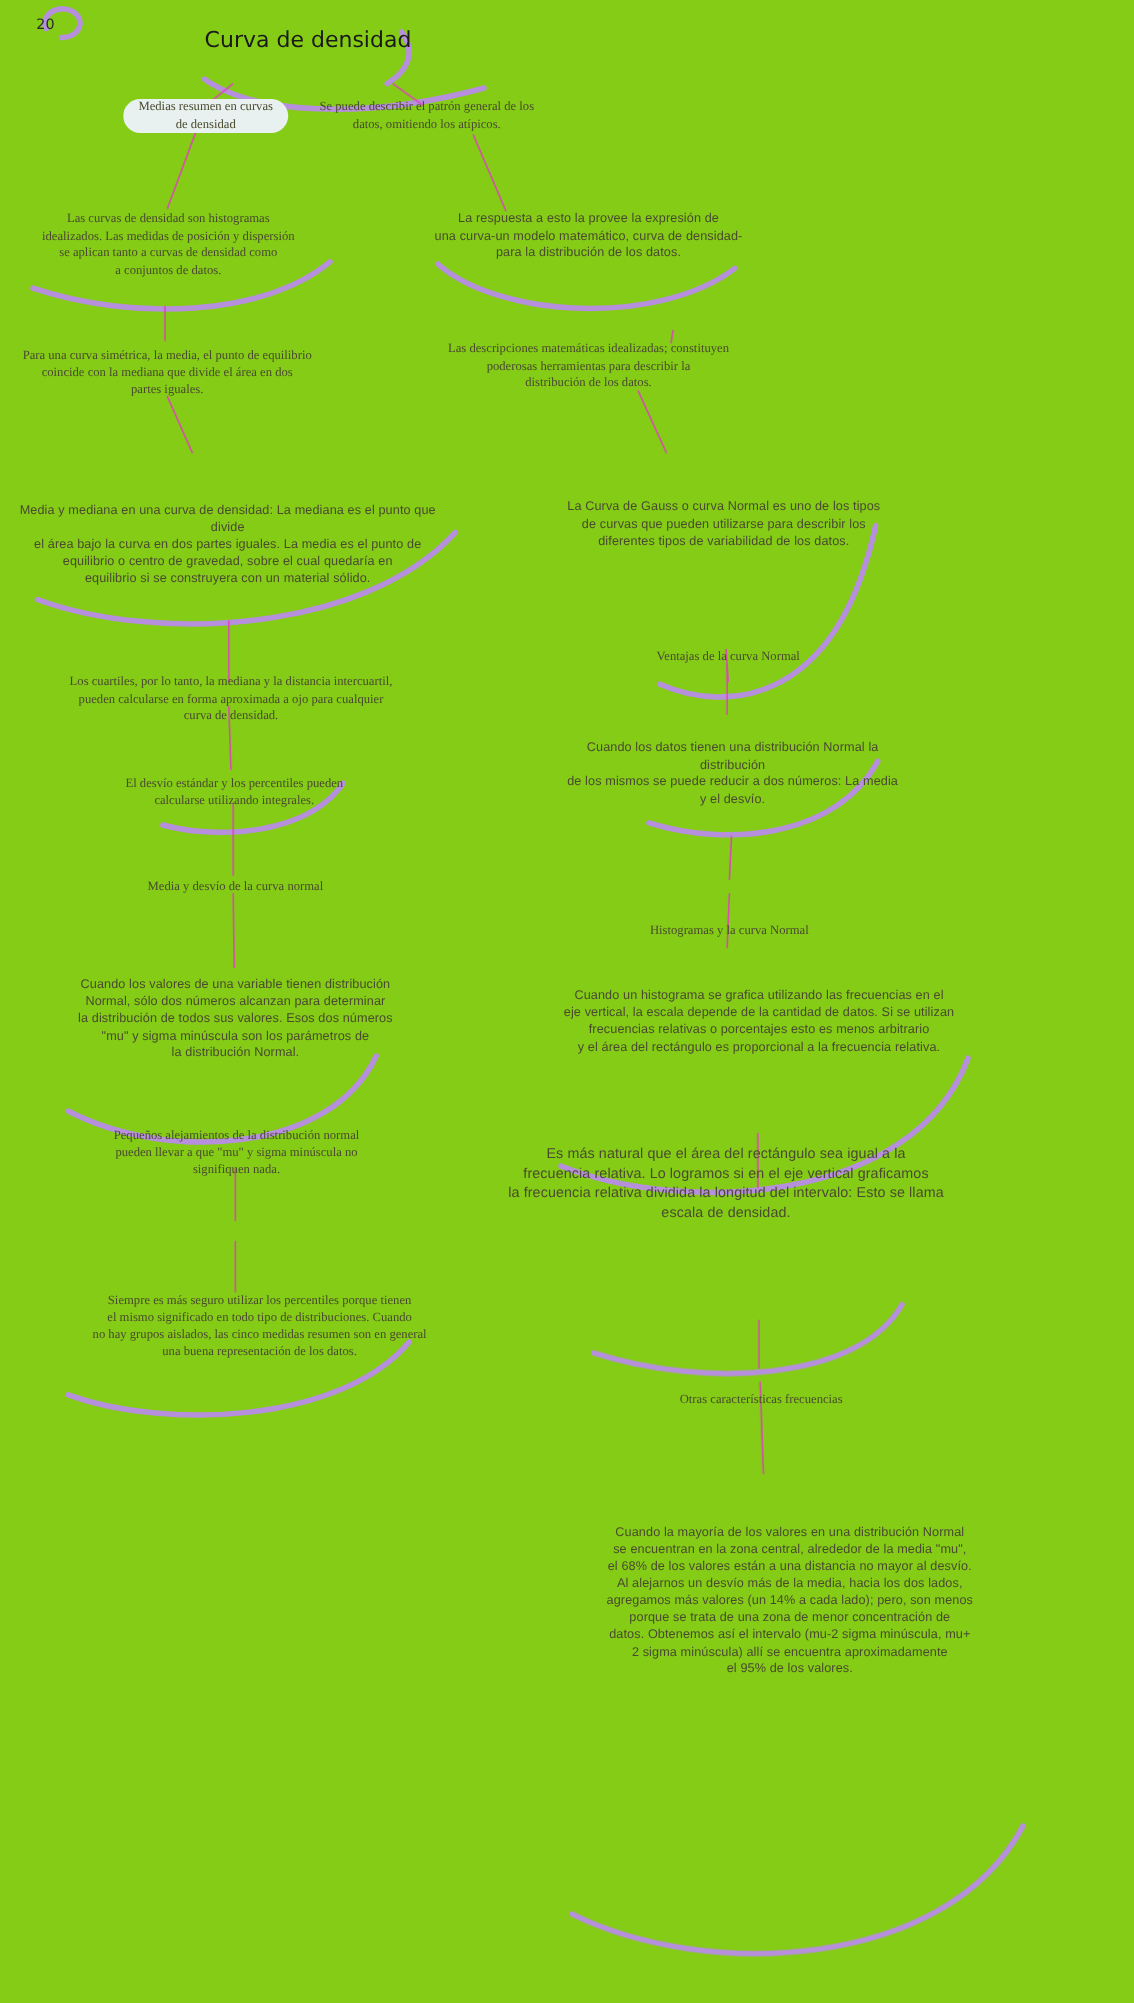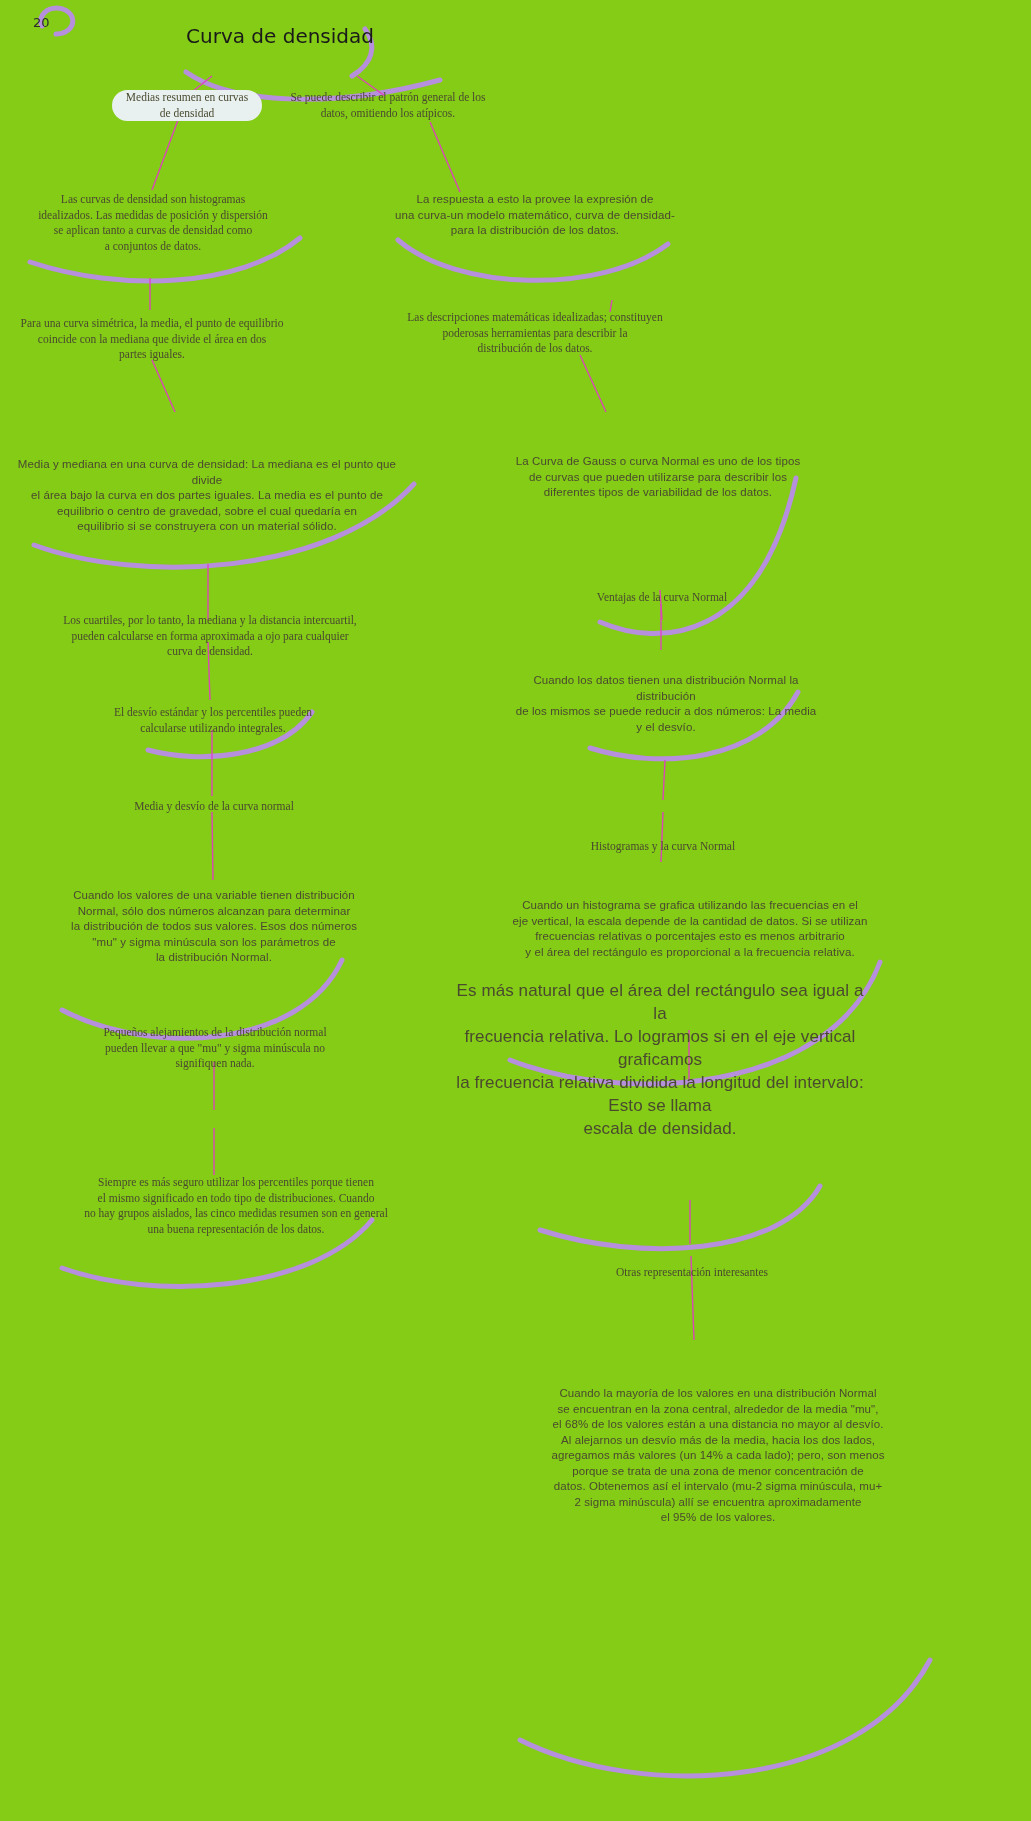--- a/index.html
+++ b/index.html
@@ -195,32 +195,32 @@
   <div class="node font-b" style="left:62px; top:888px; width:304px; font-size:11.5px;">Cuando los valores de una variable tienen distribución
 Normal, sólo dos números alcanzan para determinar
 la distribución de todos sus valores. Esos dos números
 "mu" y sigma minúscula son los parámetros de
 la distribución Normal.</div>
 
   <div class="node font-a" style="left:62px; top:1025px; width:306px; font-size:11.5px;">Pequeños alejamientos de la distribución normal
 pueden llevar a que "mu" y sigma minúscula no
 signifiquen nada.</div>
 
-  <div class="node font-b" style="left:450px; top:980px; width:420px; font-size:17px;">Es más natural que el área del rectángulo sea igual a la
+  <div class="node font-b" style="left:450px; top:1040px; width:420px; font-size:13px;">Es más natural que el área del rectángulo sea igual a la
 frecuencia relativa. Lo logramos si en el eje vertical graficamos
 la frecuencia relativa dividida la longitud del intervalo: Esto se llama
 escala de densidad.</div>
 
   <div class="node font-a" style="left:50px; top:1175px; width:372px; font-size:11.5px;">Siempre es más seguro utilizar los percentiles porque tienen
 el mismo significado en todo tipo de distribuciones. Cuando
 no hay grupos aislados, las cinco medidas resumen son en general
 una buena representación de los datos.</div>
 
 
-  <div class="node font-a" style="left:592px; top:1265px; width:200px; font-size:11.5px;">Otras representación interesantes</div>
+  <div class="node font-a" style="left:592px; top:1265px; width:200px; font-size:11.5px;">Otras características frecuencias</div>
 
   <div class="node font-b" style="left:518px; top:1386px; width:400px; font-size:11.5px;">Cuando la mayoría de los valores en una distribución Normal
 se encuentran en la zona central, alrededor de la media "mu",
 el 68% de los valores están a una distancia no mayor al desvío.
 Al alejarnos un desvío más de la media, hacia los dos lados,
 agregamos más valores (un 14% a cada lado); pero, son menos
 porque se trata de una zona de menor concentración de
 datos. Obtenemos así el intervalo (mu-2 sigma minúscula, mu+
 2 sigma minúscula) allí se encuentra aproximadamente
 el 95% de los valores.</div>

